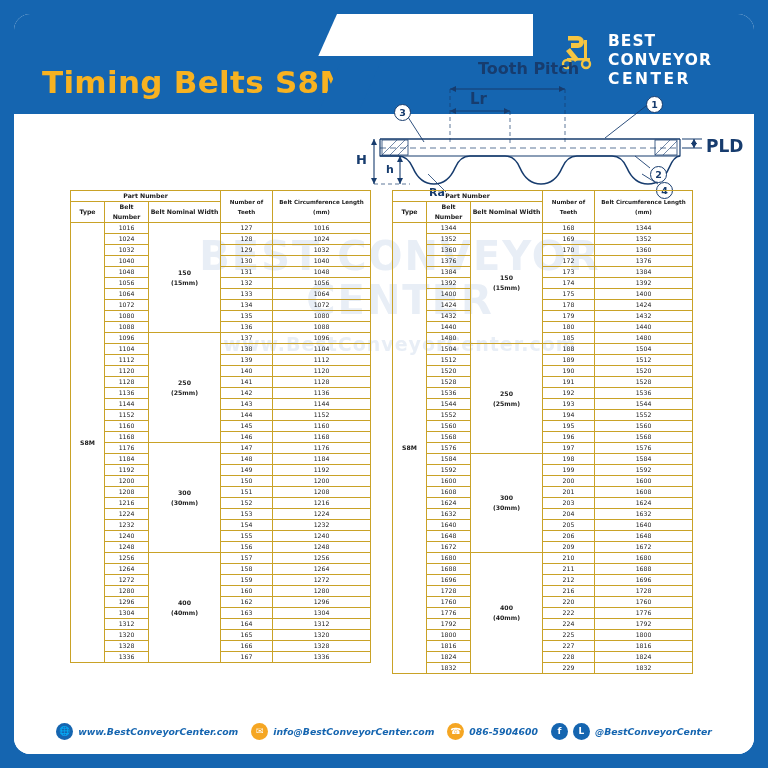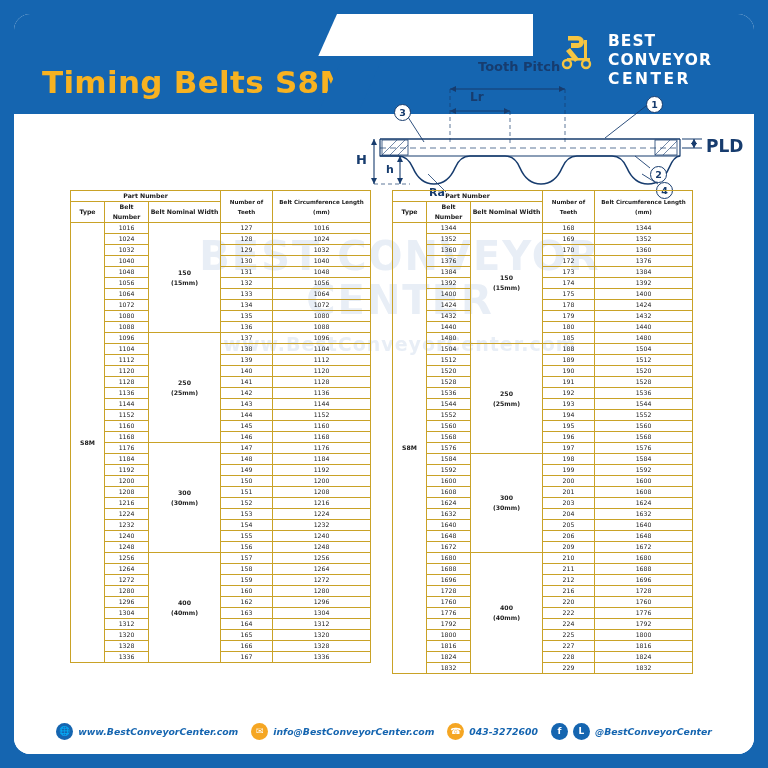--- a/index.html
+++ b/index.html
@@ -282,22 +282,22 @@
         <line x1="344" y1="95" x2="344" y2="104" stroke="#173c6e" stroke-width="1.1"></line>
         <polygon points="344,95 341,100 347,100" fill="#173c6e"></polygon>
         <polygon points="344,104 341,99 347,99" fill="#173c6e"></polygon>
 
         <line x1="296" y1="62" x2="255" y2="94" stroke="#173c6e" stroke-width="0.9"></line>
         <line x1="300" y1="124" x2="285" y2="112" stroke="#173c6e" stroke-width="0.9"></line>
         <line x1="56" y1="70" x2="74" y2="98" stroke="#173c6e" stroke-width="0.9"></line>
         <line x1="308" y1="140" x2="292" y2="130" stroke="#173c6e" stroke-width="0.9"></line>
       </svg>
 
-      <div class="dg-label" style="left:128px; top:15px; font-size:13px;text-align:right;">Tooth Pitch</div>
-      <div class="dg-label" style="left:120px; top:46px; font-size:12px;">Lr</div>
+      <div class="dg-label" style="left:128px; top:15px; font-size:16px;text-align:right;">Tooth Pitch</div>
+      <div class="dg-label" style="left:120px; top:46px; font-size:15px;">Lr</div>
       <div class="dg-label" style="left:6px; top:108px; font-size:13px;">H</div>
       <div class="dg-label" style="left:36px; top:119px; font-size:11px;">h</div>
       <div class="dg-label" style="left:79px; top:142px; font-size:11px;text-align:right;">Ra</div>
       <div class="dg-label" style="left:356px; top:92px; font-size:17px;">PLD</div>
 
       <div class="circ" style="left:296px; top:52px;">1</div>
       <div class="circ" style="left:300px; top:122px;">2</div>
       <div class="circ" style="left:44px; top:60px;">3</div>
       <div class="circ" style="left:306px; top:138px;">4</div>
     </div>
@@ -776,21 +776,21 @@
       <div class="fitem">
         <div class="ficon ic-globe">🌐</div>
         <span class="ftxt">www.BestConveyorCenter.com</span>
       </div>
       <div class="fitem">
         <div class="ficon ic-mail">✉</div>
         <span class="ftxt">info@BestConveyorCenter.com</span>
       </div>
       <div class="fitem">
         <div class="ficon ic-phone">☎</div>
-        <span class="ftxt">043-3272600</span>
+        <span class="ftxt">086-5904600</span>
       </div>
       <div class="fitem">
         <div class="ficon ic-fb">f</div>
         <div class="ficon ic-line">L</div>
         <span class="ftxt">@BestConveyorCenter</span>
       </div>
     </div>
 
   </div>
 </div>

